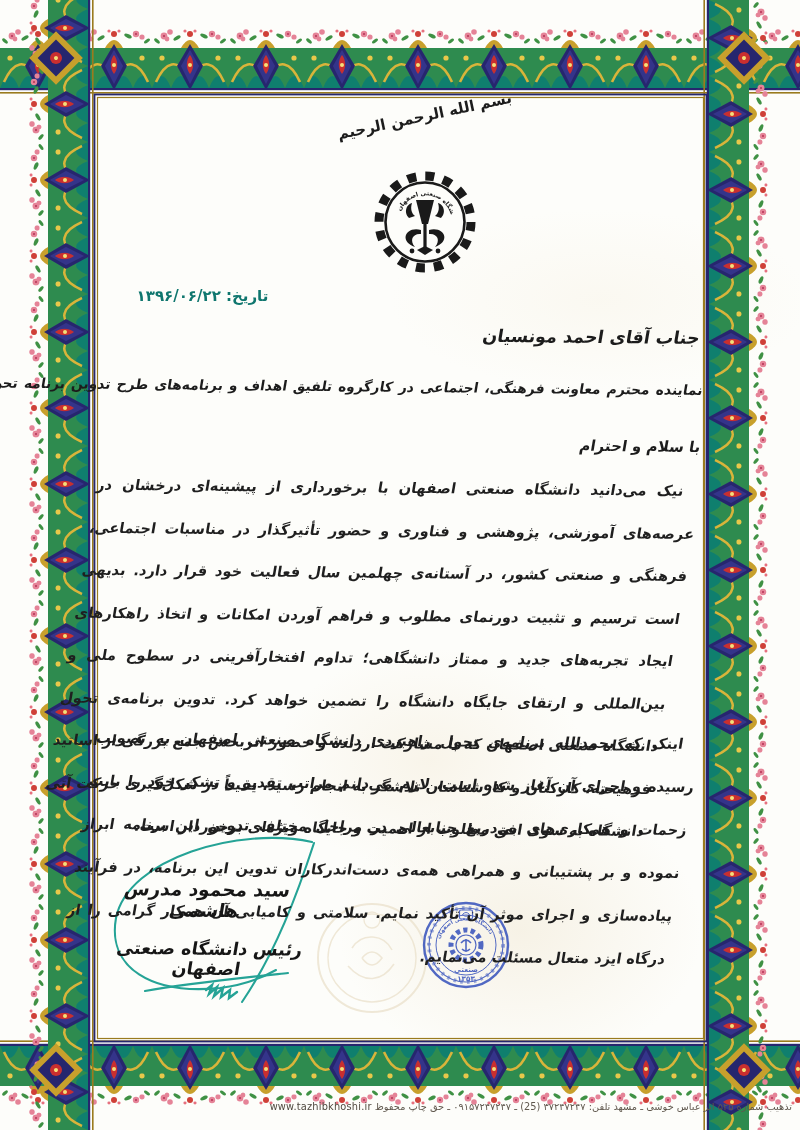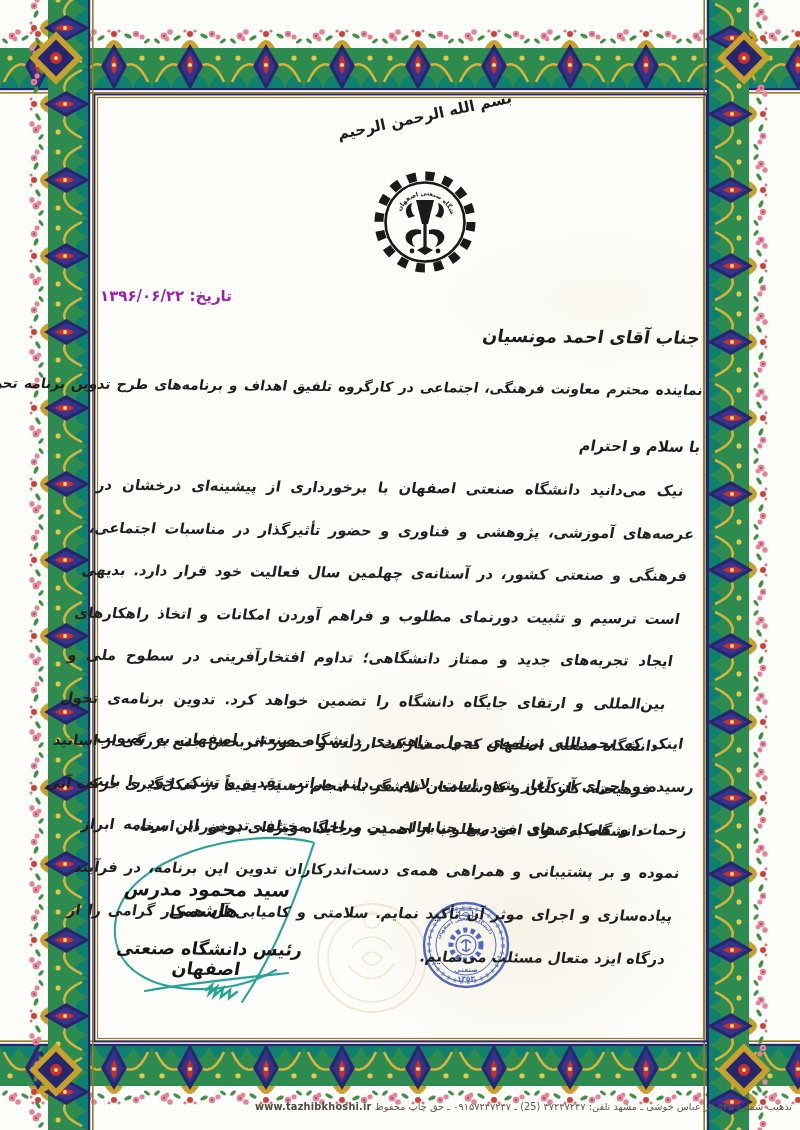--- a/index.html
+++ b/index.html
@@ -18,31 +18,31 @@
   
   #border-top{top:8px;left:0;}
   #border-bottom{top:1030px;left:0;}
   #border-left{top:0;left:8px;}
   #border-right{top:0;left:693px;}
   
   .fa{direction:rtl;unicode-bidi:embed;}
   .hand{transform:skewX(-9deg) rotate(0.6deg);transform-origin:right top;}
   .bismillah{left:320px;top:106px;width:210px;height:86px;text-align:center;}
   .bismillah span{display:inline-block;transform:rotate(-12deg);font-size:15px;font-weight:bold;color:#1c1c1c;line-height:1.3;}
-  .date-line{left:100px;top:287px;width:205px;font-size:15px;font-weight:bold;text-align:left;color:#a21caf;letter-spacing:.3px;}
+  .date-line{left:100px;top:287px;width:205px;font-size:15px;font-weight:bold;text-align:center;color:#0f766e;letter-spacing:.3px;}
   .recipient-name{right:98px;top:328px;font-size:17.5px;font-weight:bold;color:#1c1c1c;}
   .recipient-title{left:96px;right:96px;top:382px;font-size:13.8px;font-weight:bold;white-space:nowrap;text-align:right;word-spacing:1.5px;color:#1c1c1c;}
   .salutation{right:98px;top:438px;font-size:15px;font-weight:bold;color:#1c1c1c;}
   .para{left:99px;right:95px;font-size:14.6px;font-weight:bold;line-height:42.5px;text-align:justify;text-align-last:right;text-indent:18px;color:#1f1f1f;}
   .para1{top:470px;}
   .para2{top:722px;line-height:43px;}
   .signer-name{left:100px;top:880px;width:218px;text-align:center;font-size:18.5px;font-weight:bold;color:#161616;}
   .signer-title{left:96px;top:940px;width:230px;text-align:center;font-size:17.5px;font-weight:bold;color:#161616;}
   .footer-line{left:125px;right:8px;top:1101px;font-size:9.8px;text-align:right;color:#5f574d;letter-spacing:.2px;}
-  .footer-line .site{direction:ltr;unicode-bidi:embed;font-weight:bold;color:#4f483f;margin-top:13px;}
+  .footer-line .site{direction:ltr;unicode-bidi:embed;font-weight:normal;color:#4f483f;margin-top:13px;}
 </style>
 </head>
 <body>
 
 <svg width="0" height="0" style="position:absolute" aria-hidden="true">
   <defs>
     <pattern id="bh" width="76" height="96" patternUnits="userSpaceOnUse">
 
       <g fill="#e58397">
         <circle cx="12" cy="28" r="3.4"></circle>

